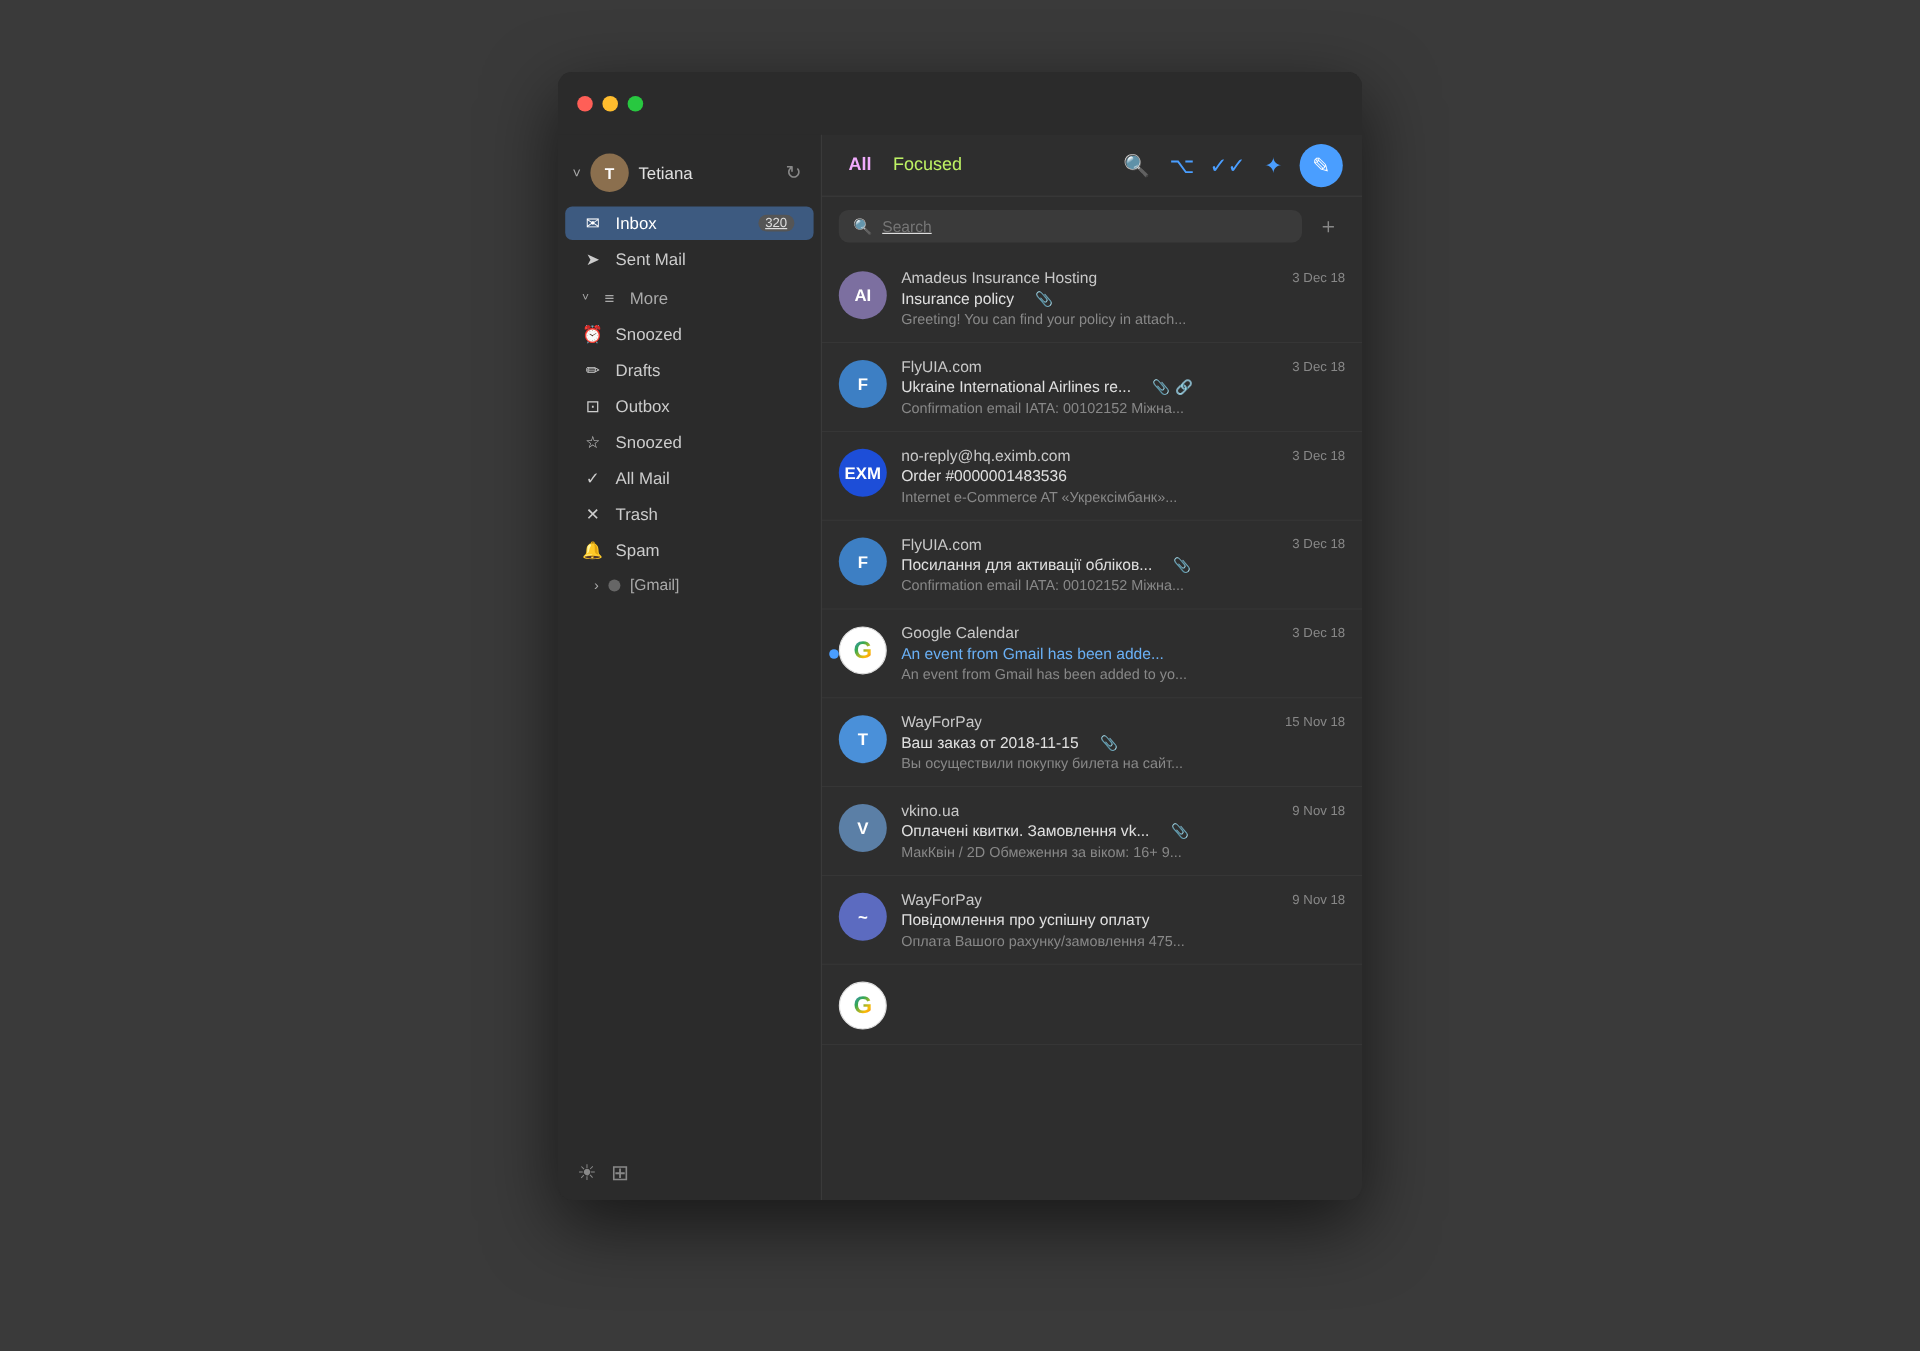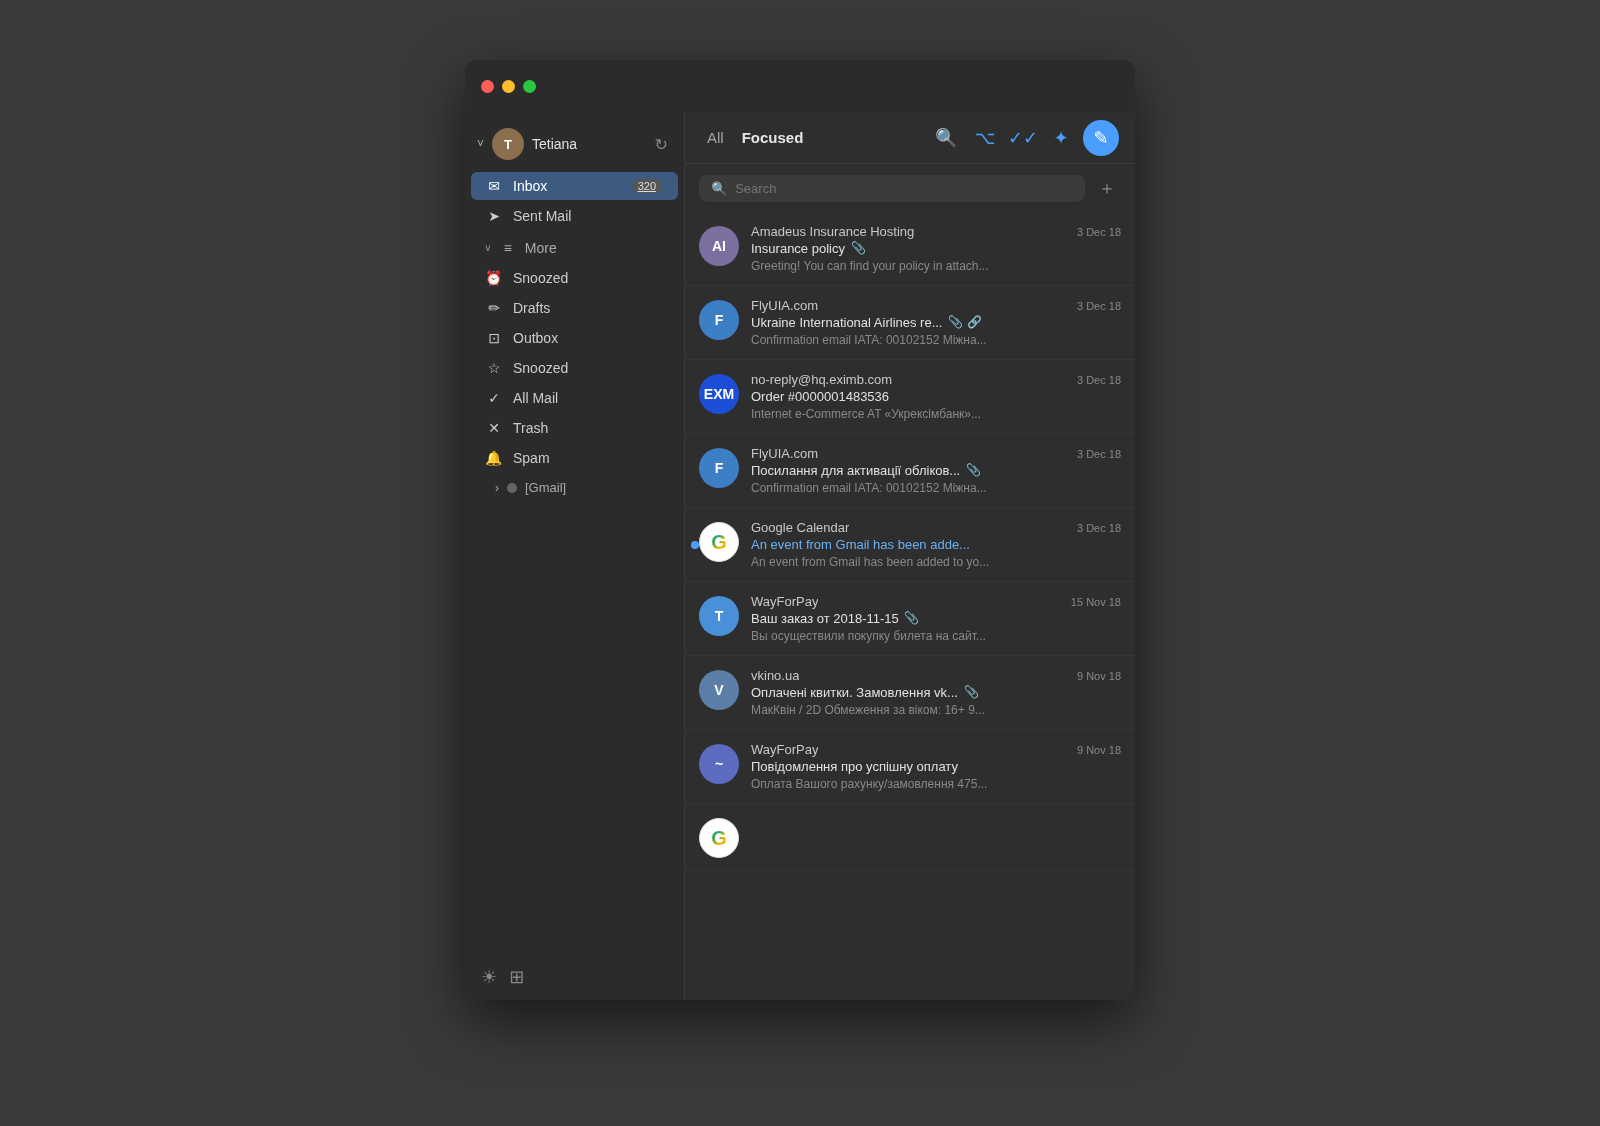--- a/index.html
+++ b/index.html
@@ -216,30 +216,31 @@
       height: 52px;
       display: flex;
       align-items: center;
       padding: 0 16px;
       gap: 6px;
       flex-shrink: 0;
       border-bottom: 1px solid #3a3a3a;
     }
 
     .toolbar-all {
-      color: #a3a3a3;
+      color: #f0abfc;
       font-size: 15px;
       cursor: pointer;
       padding: 4px 6px;
+      font-weight: bold;
     }
 
     .toolbar-focused {
-      color: #e5e5e5;
+      color: #bef264;
       font-size: 15px;
-      font-weight: 700;
+      font-weight: 400;
       padding: 4px 6px;
     }
 
     .toolbar-spacer { flex: 1; }
 
     .toolbar-btn {
       width: 32px;
       height: 32px;
       display: flex;
       align-items: center;
@@ -287,20 +288,21 @@
       font-size: 13px;
     }
 
     .search-input {
       background: transparent;
       border: none;
       outline: none;
       color: #e0e0e0;
       font-size: 13px;
       width: 100%;
+      text-decoration: underline;
     }
 
     .search-add {
       color: #888;
       font-size: 18px;
       cursor: pointer;
       width: 28px;
       height: 28px;
       display: flex;
       align-items: center;
@@ -383,22 +385,22 @@
 
     .email-date {
       color: #888;
       font-size: 11px;
       flex-shrink: 0;
       margin-left: 8px;
     }
 
     .email-subject-row {
       display: flex;
-      align-items: flex-start;
-      gap: 6px;
+      align-items: center;
+      gap: 18px;
       margin-bottom: 3px;
     }
 
     .email-subject {
       color: #e0e0e0;
       font-size: 13px;
       font-weight: 500;
       white-space: nowrap;
       overflow: hidden;
       text-overflow: ellipsis;

